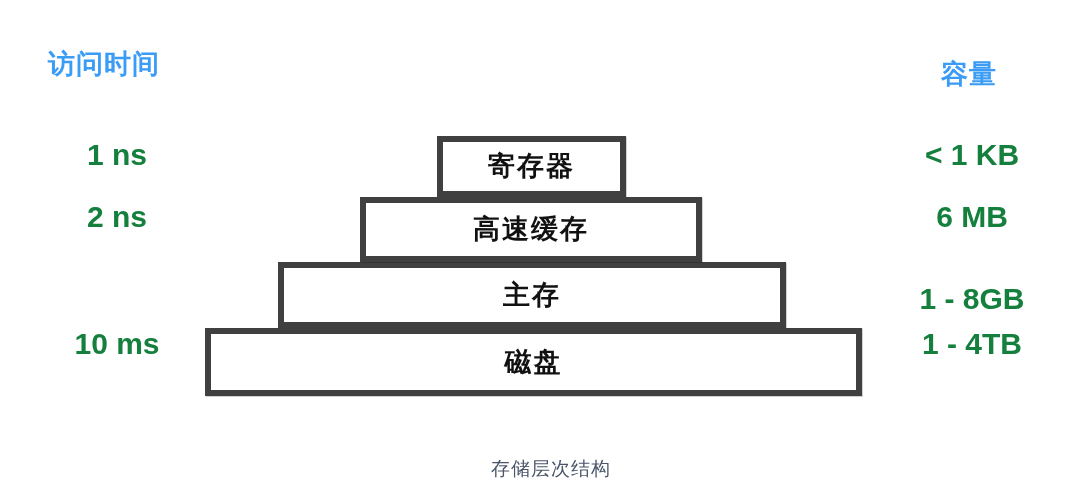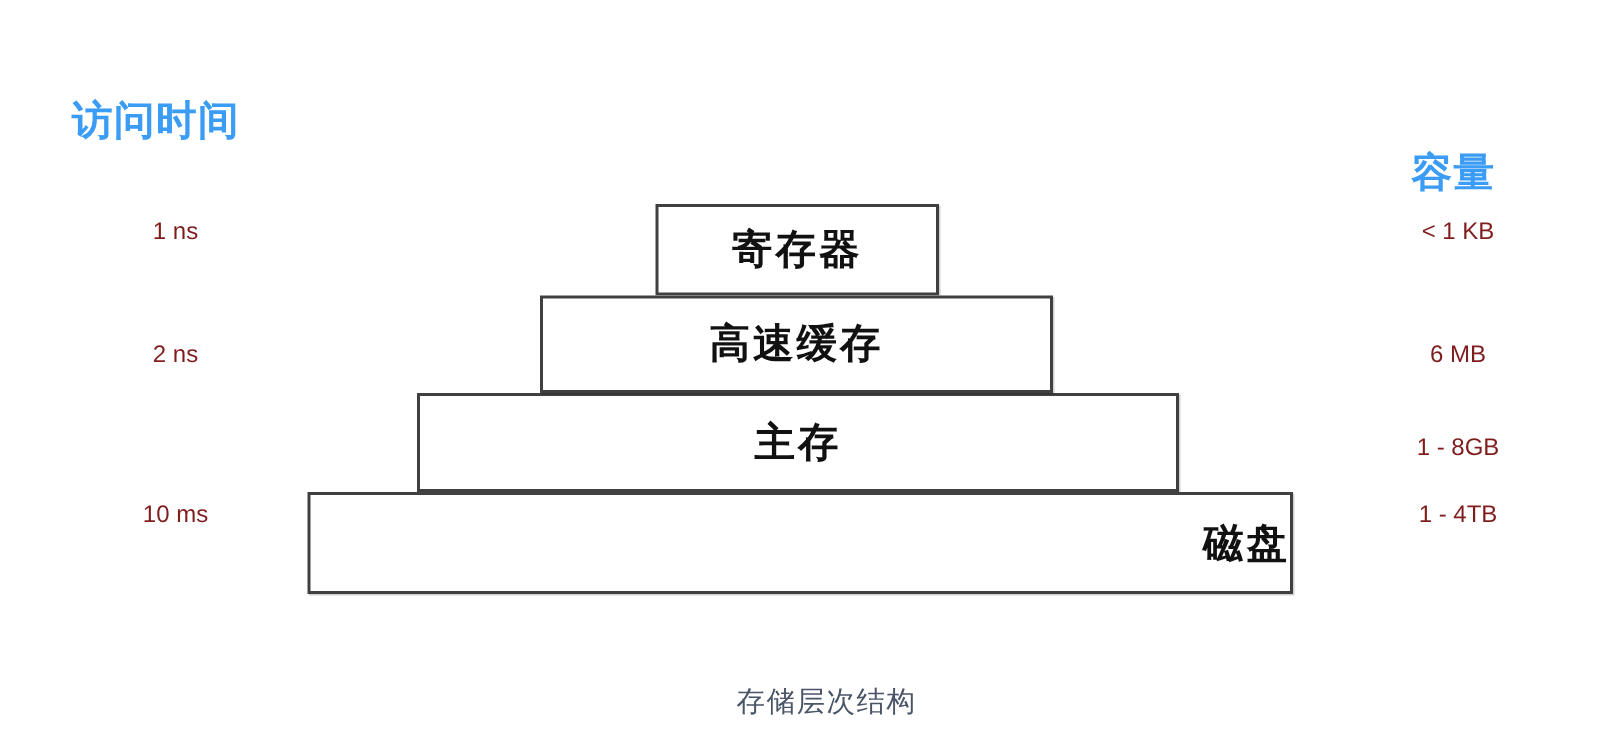--- a/index.html
+++ b/index.html
@@ -21,68 +21,68 @@
   
   .col-header {
     position: absolute;
     font-size: 27px;
     font-weight: bold;
     color: #3b9cf5;
     letter-spacing: 1px;
     white-space: nowrap;
     line-height: 1;
   }
-  #header-access-time { left: 48px; top: 67px; }
-  #header-capacity    { left: 941px; top: 61px; margin-top: 41px; }
+  #header-access-time { left: 48px; top: 51px; }
+  #header-capacity    { left: 941px; top: 61px; }
 
   
   .side-label {
     position: absolute;
-    font-size: 16px;
-    font-weight: normal;
-    color: #7f1d1d;
+    font-size: 30px;
+    font-weight: bold;
+    color: #15803d;
     white-space: nowrap;
     line-height: 1;
     height: 23px;
     display: flex;
     align-items: center;
   }
   .side-label.left  { justify-content: center; width: 200px; left: 17px; }
   .side-label.right { justify-content: center; width: 200px; left: 872px; }
 
   
   .row-0 { top: 143px; }
-  .row-1 { top: 225px; }
+  .row-1 { top: 205px; }
   .row-2 { top: 287px; }
   .row-3 { top: 332px; }
 
   
   .tier {
     position: absolute;
     box-sizing: border-box;
     background: #ffffff;
-    border: 2px solid #404040;
+    border: 6px solid #404040;
     box-shadow: 1px 1px 0 rgba(0,0,0,0.18);
     display: flex;
     align-items: center;
     justify-content: center;
   }
   .tier-label {
     font-size: 27px;
     font-weight: bold;
     color: #111111;
     letter-spacing: 2px;
     line-height: 1;
     white-space: nowrap;
   }
 
   #tier-register { left: 437px; top: 136px; width: 189px; height: 61px; }
   #tier-cache    { left: 360px; top: 197px; width: 342px; height: 65px; }
   #tier-memory   { left: 278px; top: 262px; width: 508px; height: 66px; }
-  #tier-disk     { left: 205px; top: 328px; width: 657px; height: 68px; justify-content: flex-end; }
+  #tier-disk     { left: 205px; top: 328px; width: 657px; height: 68px; }
 
   
   #caption {
     position: absolute;
     left: 0;
     top: 456px;
     width: 1080px;
     text-align: center;
     font-size: 19px;
     font-weight: normal;

